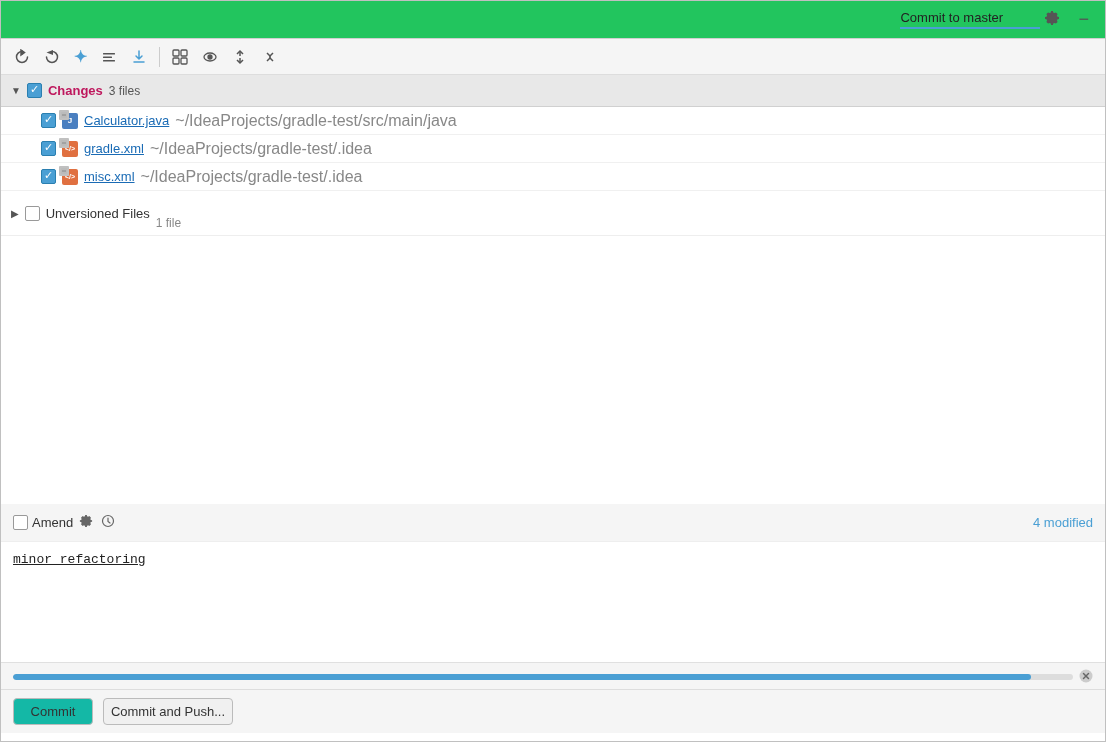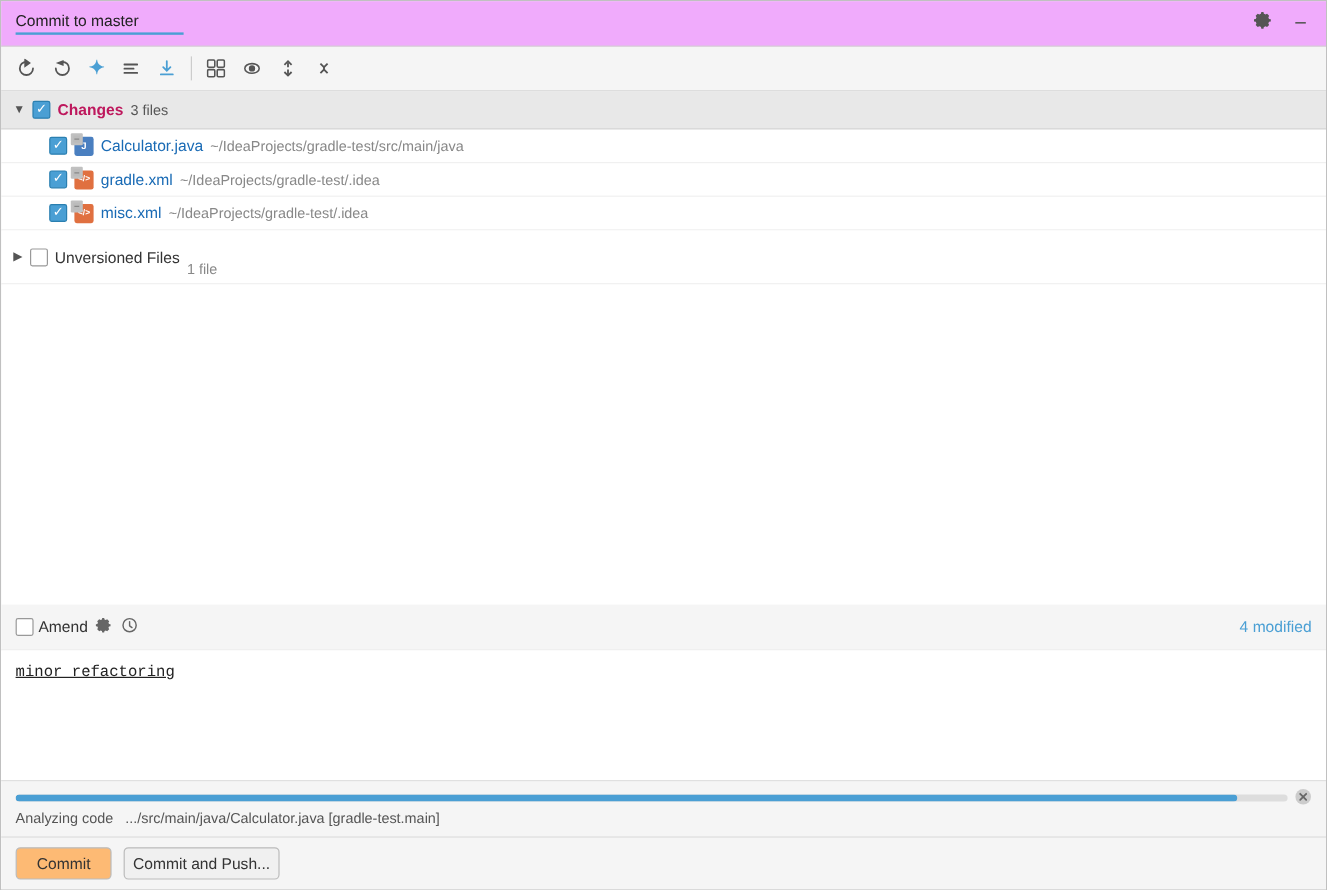--- a/index.html
+++ b/index.html
@@ -18,22 +18,22 @@
       background: #f5f5f5;
       display: flex;
       flex-direction: column;
       border: 1px solid #c0c0c0;
     }
 
     
     .title-bar {
       display: flex;
       align-items: center;
-      justify-content: space-between;
-      background: #f0abfc;
+      justify-content: flex-end;
+      background: #22c55e;
       padding: 6px 12px;
       border-bottom: 1px solid #d0d0d0;
       min-height: 38px;
     }
     .title-bar-title {
       font-size: 13px;
       font-weight: 500;
       color: #222;
     }
     .title-bar-underline {
@@ -190,24 +190,25 @@
       display: flex;
       align-items: center;
       justify-content: center;
       font-size: 7px;
     }
 
     .file-name {
       color: #1a6bb5;
       font-weight: 500;
       font-size: 13px;
+      text-decoration: underline;
     }
     .file-path {
       color: #888;
-      font-size: 12px;
+      font-size: 16px;
     }
 
     
     .unversioned-header {
       display: flex;
       align-items: center;
       padding: 5px 10px;
       gap: 6px;
       background: white;
       border-bottom: 1px solid #eee;
@@ -307,21 +308,21 @@
     
     .action-buttons {
       display: flex;
       align-items: center;
       padding: 8px 12px;
       gap: 10px;
       background: #f5f5f5;
       border-top: 1px solid #ddd;
     }
     .btn-commit {
-      background: #fdba74;
+      background: #14b8a6;
       border: 1px solid #bbb;
       border-radius: 4px;
       padding: 5px 16px;
       font-size: 13px;
       color: #333;
       cursor: pointer;
       min-width: 80px;
     }
     .btn-commit-push {
       background: #f0f0f0;
@@ -506,25 +507,20 @@
           <div class="progress-bar-fill" style="width: 96%;"></div>
         </div>
         <button class="progress-close-btn" title="Cancel">
           <svg width="14" height="14" viewBox="0 0 14 14">
             <circle cx="7" cy="7" r="6.5" fill="#ccc"></circle>
             <line x1="4.5" y1="4.5" x2="9.5" y2="9.5" stroke="#666" stroke-width="1.5" stroke-linecap="round"></line>
             <line x1="9.5" y1="4.5" x2="4.5" y2="9.5" stroke="#666" stroke-width="1.5" stroke-linecap="round"></line>
           </svg>
         </button>
       </div>
-      <div class="progress-status">
-        <span>Analyzing code</span>
-        <span>&nbsp;</span>
-        <span>.../src/main/java/Calculator.java [gradle-test.main]</span>
-      </div>
     </div>
 
     <div class="action-buttons">
       <button class="btn-commit">Commit</button>
       <button class="btn-commit-push">Commit and Push...</button>
     </div>
   </div>
 
 </div>
 

